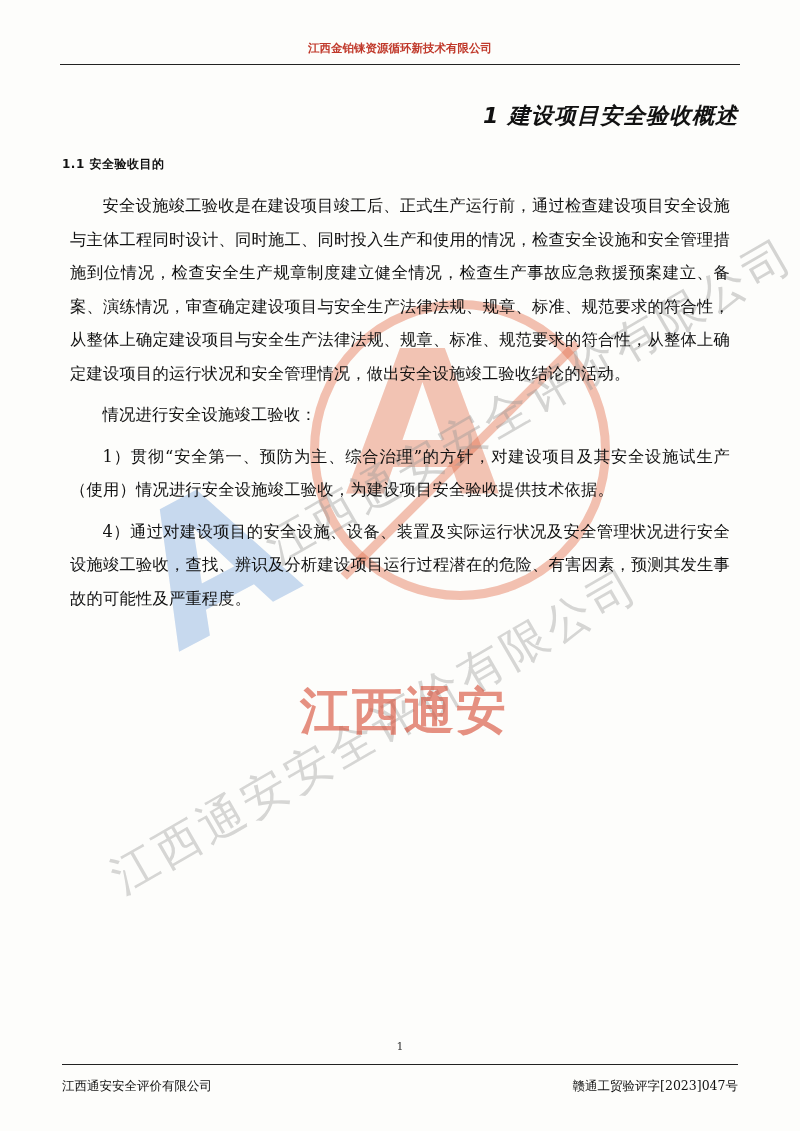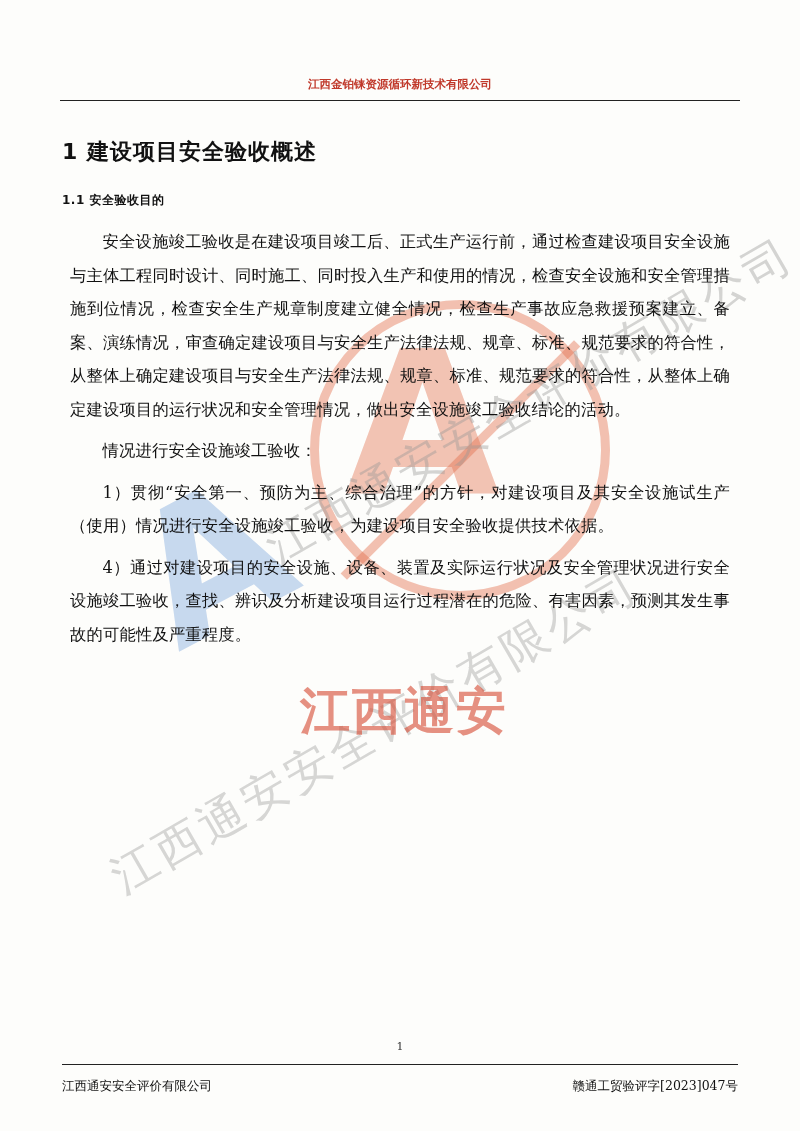--- a/index.html
+++ b/index.html
@@ -98,21 +98,21 @@
     font-weight: bold;
     color: rgba(214, 72, 48, 0.60);
     font-family: "DejaVu Serif", serif;
     white-space: nowrap;
   }
 
   
   .header {
     position: relative;
     z-index: 3;
-    padding-top: 74px;
+    padding-top: 38px;
     text-align: center;
     font-size: 11.5px;
     line-height: 20px;
     color: #c0392b;
     font-family: "DejaVu Serif", serif;
     font-weight: bold;
   }
   .header-rule {
     position: relative;
     z-index: 3;
@@ -121,27 +121,28 @@
   }
 
   
   .content {
     position: relative;
     z-index: 3;
     margin: 0 62px;
     padding-top: 20px;
   }
   h1.doc-h1 {
-    text-align: left;
+    text-align: right;
     font-size: 22px;
     line-height: 34px;
     font-weight: bold;
     margin: 14px 0 8px 0;
     font-family: "DejaVu Sans", sans-serif;
     letter-spacing: 1px;
+    font-style: italic;
   }
   h2.doc-h2 {
     font-size: 12px;
     line-height: 30px;
     font-weight: bold;
     margin: 16px 0 10px 0;
     font-family: "DejaVu Sans", sans-serif;
     letter-spacing: 0.5px;
   }
   p.para {

